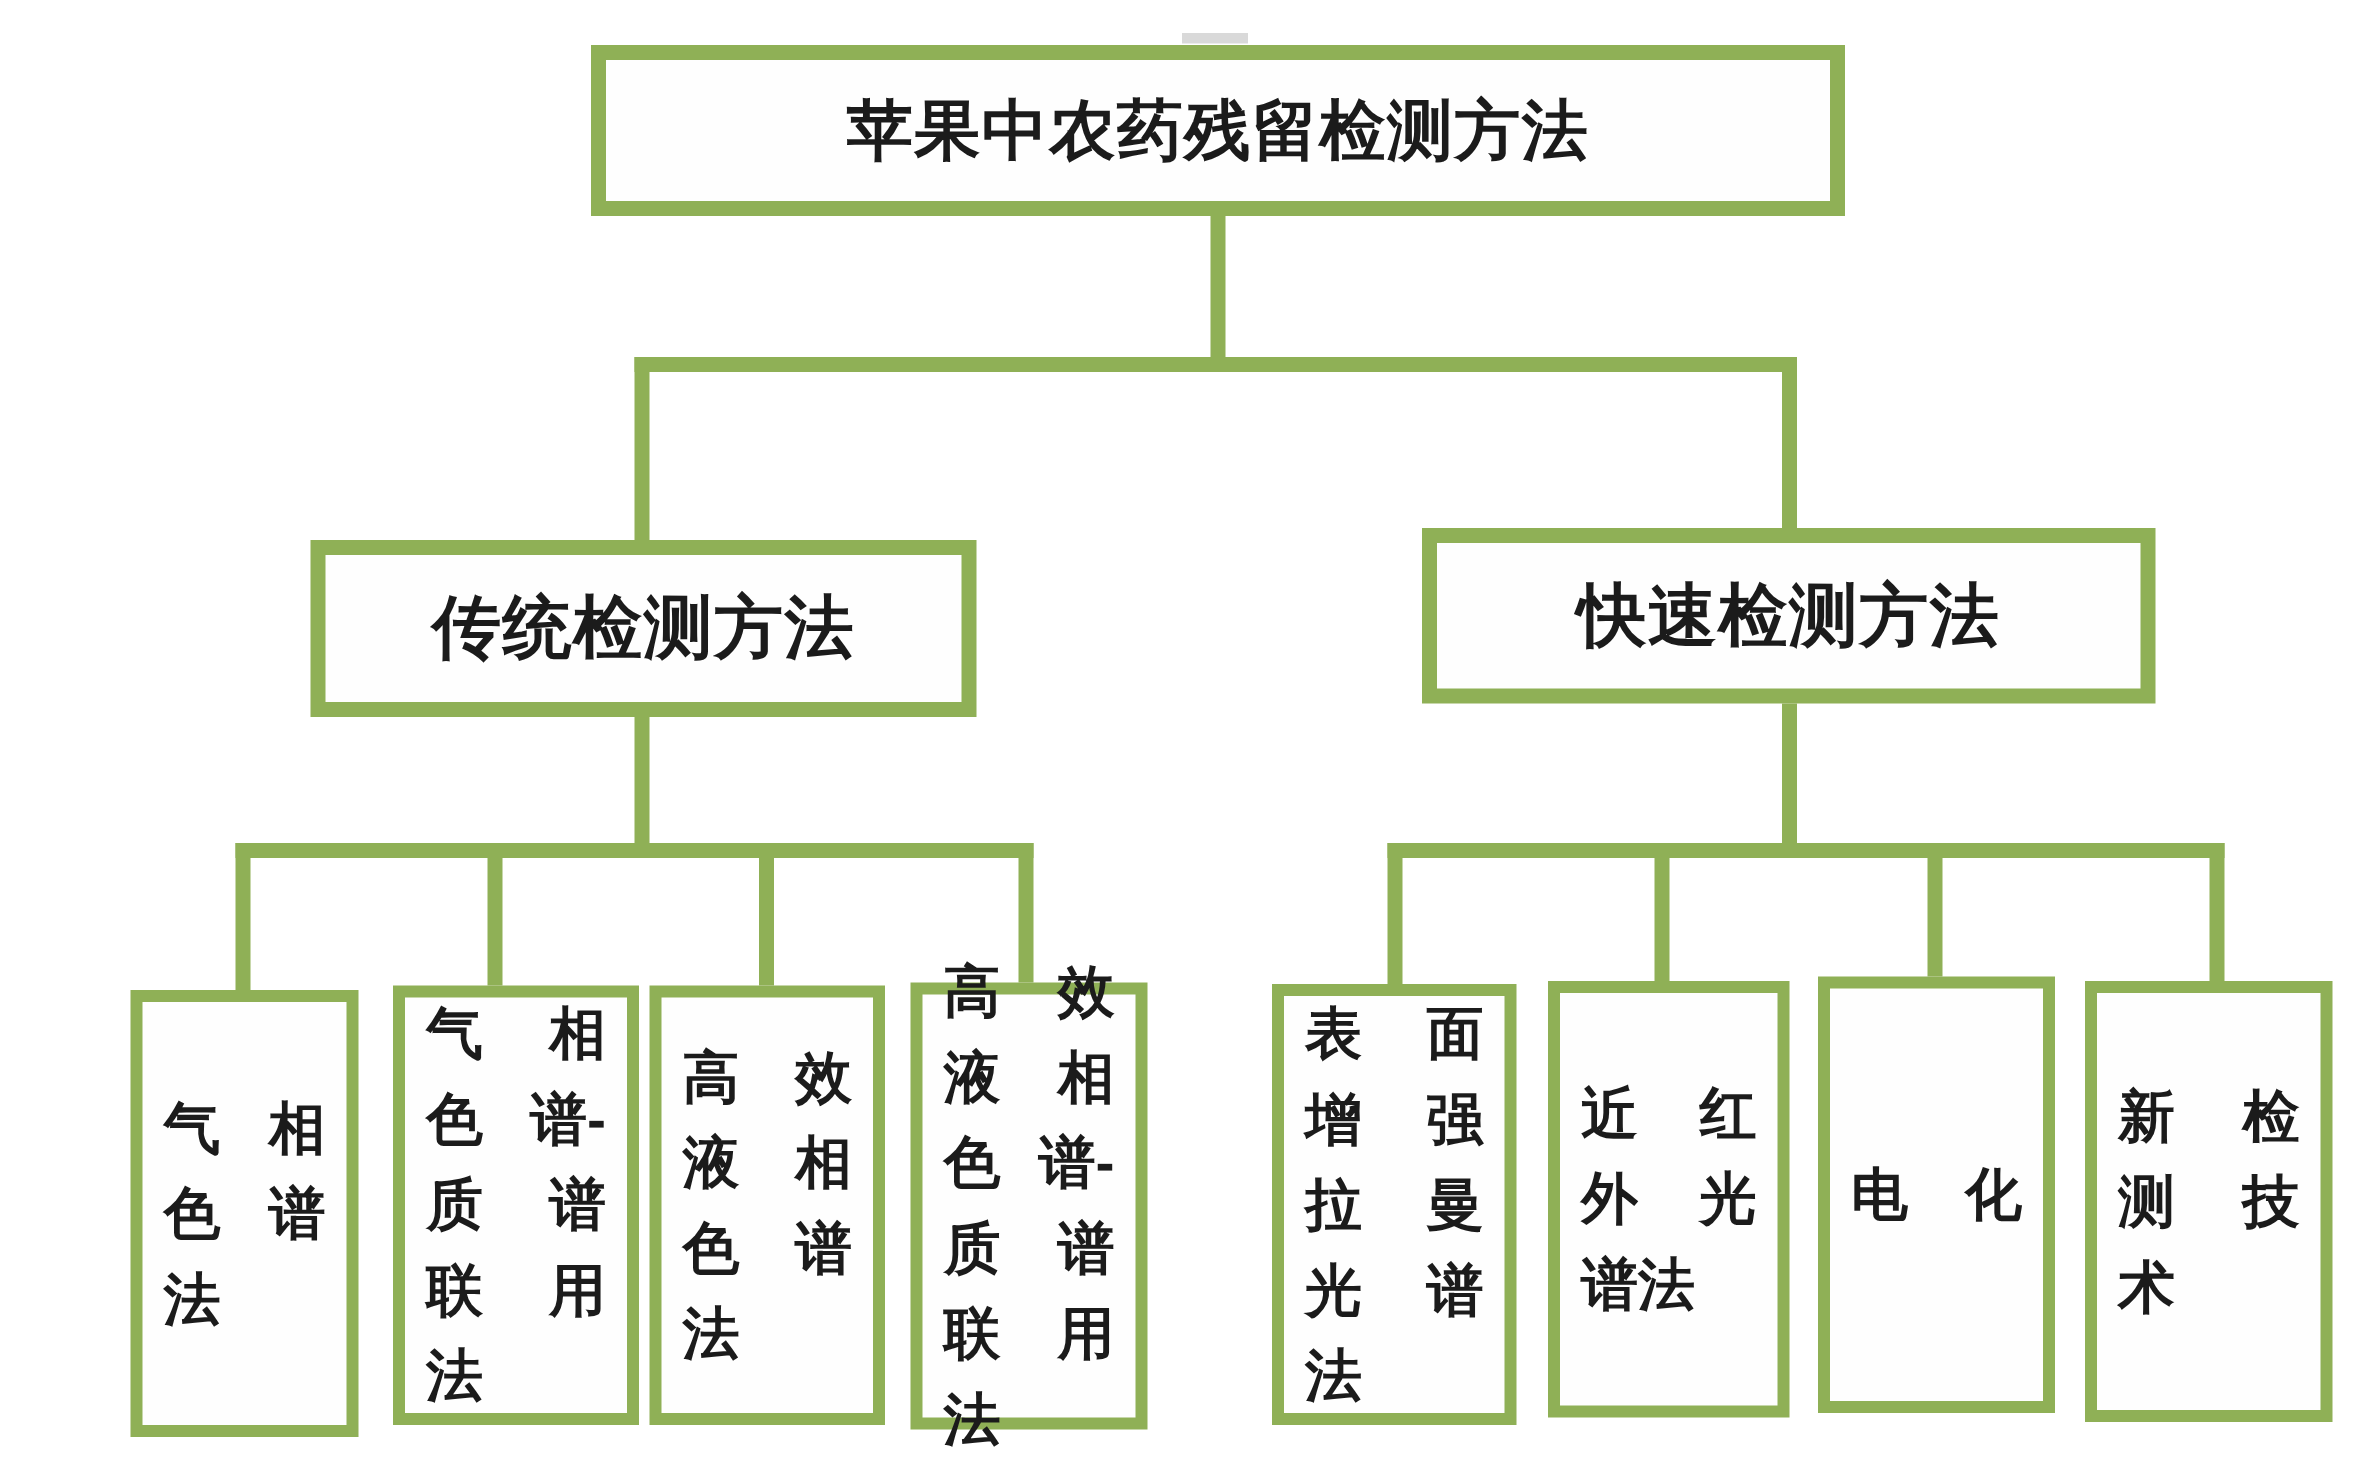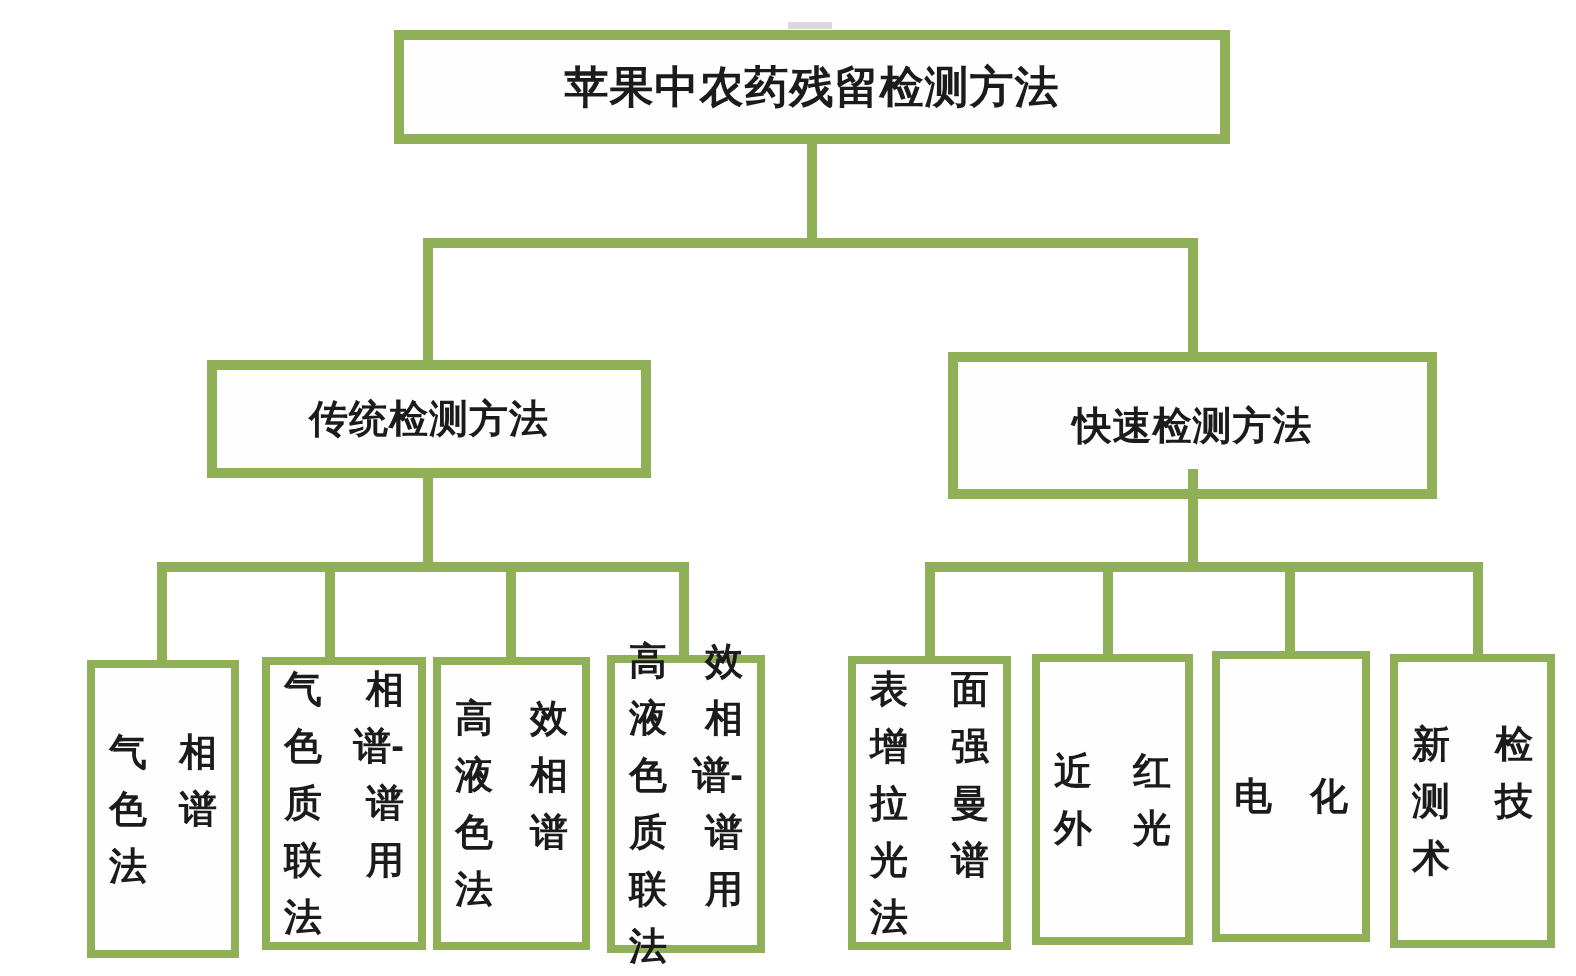--- a/index.html
+++ b/index.html
@@ -24,21 +24,21 @@
     position: absolute;
     background: #fefefe;
     border: 10px solid var(--box-border);
     box-sizing: border-box;
     display: flex;
     align-items: center;
     justify-content: center;
     text-align: center;
   }
   .root-label { font-size: 44px; font-weight: bold; letter-spacing: 1px; }
-  .branch-label { font-size: 39px; font-weight: bold; letter-spacing: 1px; }
+  .branch-label { font-size: 46px; font-weight: bold; letter-spacing: 1px; }
   .leaf {
     position: absolute;
     background: #fefefe;
     border: 8px solid var(--box-border);
     box-sizing: border-box;
     display: flex;
     flex-direction: column;
     justify-content: center;
     padding: 0 14px;
     overflow: visible;
@@ -68,21 +68,21 @@
   </div>
 
   <div class="conn" style="left:807px; top:142px; width:10px; height:106px;"></div>
   <div class="conn" style="left:423px; top:238px; width:775px; height:10px;"></div>
   <div class="conn" style="left:423px; top:238px; width:10px; height:124px;"></div>
   <div class="conn" style="left:1188px; top:238px; width:10px; height:116px;"></div>
 
   <div class="node" style="left:207px; top:360px; width:444px; height:118px;">
     <span class="branch-label">传统检测方法</span>
   </div>
-  <div class="node" style="left:948px; top:352px; width:489px; height:147px;">
+  <div class="node" style="left:948px; top:352px; width:489px; height:117px;">
     <span class="branch-label">快速检测方法</span>
   </div>
 
   <div class="conn" style="left:423px; top:478px; width:10px; height:90px;"></div>
   <div class="conn" style="left:157px; top:562px; width:532px; height:10px;"></div>
   <div class="conn" style="left:157px; top:562px; width:10px; height:100px;"></div>
   <div class="conn" style="left:325px; top:562px; width:10px; height:97px;"></div>
   <div class="conn" style="left:506px; top:562px; width:10px; height:97px;"></div>
   <div class="conn" style="left:679px; top:562px; width:10px; height:95px;"></div>
 
@@ -197,20 +197,23 @@
 
   <div class="leaf" style="left:1032px; top:654px; width:161px; height:291px;">
       <div class="leaf-line">
         <span>近</span>
         <span>红</span>
       </div>
       <div class="leaf-line">
         <span>外</span>
         <span>光</span>
       </div>
+      <div class="leaf-line">
+        <span>谱法</span>
+      </div>
     </div>
 
   <div class="leaf" style="left:1212px; top:651px; width:158px; height:291px;">
       <div class="leaf-line">
         <span>电</span>
         <span>化</span>
       </div>
     </div>
 
   <div class="leaf" style="left:1390px; top:654px; width:165px; height:294px;">

